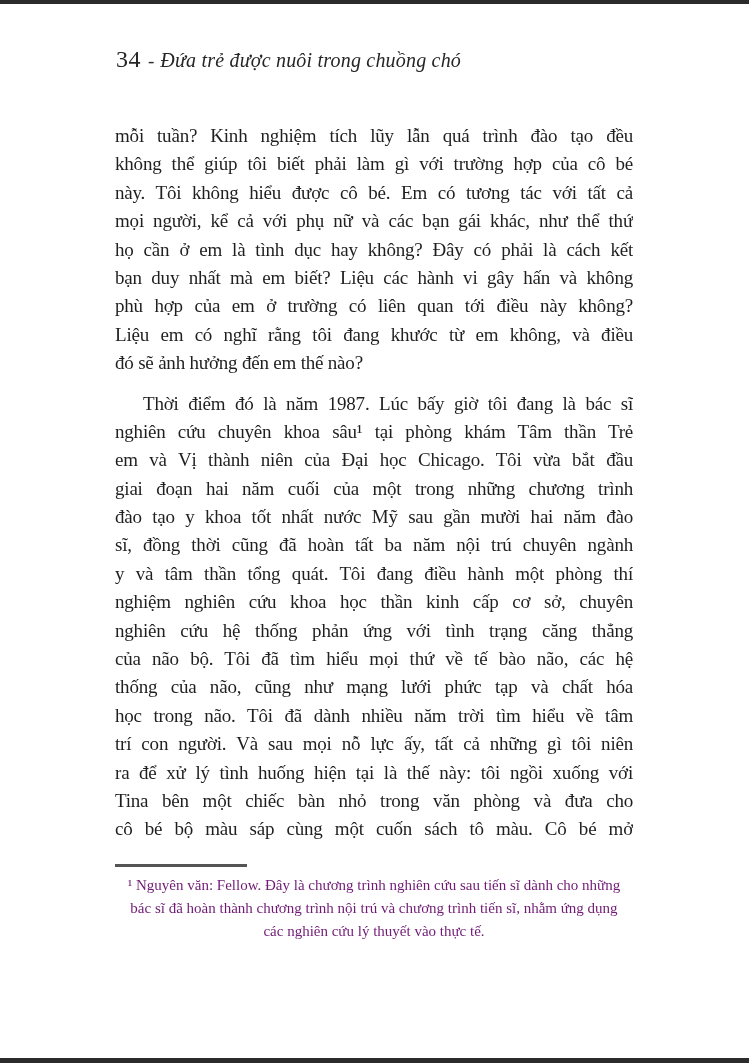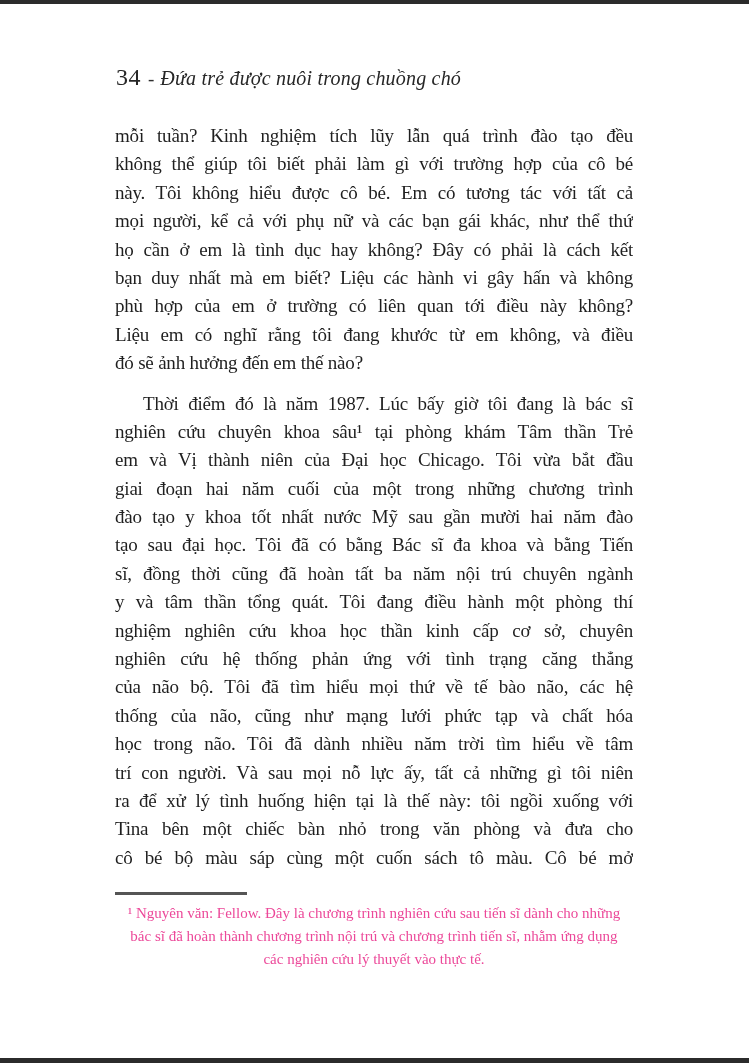--- a/index.html
+++ b/index.html
@@ -16,21 +16,21 @@
     left: 0;
     width: 749px;
     background: #2b2b2b;
   }
   .scan-bar.top { top: 0; height: 4px; }
   .scan-bar.bottom { bottom: 0; height: 5px; }
 
   .running-header {
     position: absolute;
     left: 116px;
-    top: 64px;
+    top: 46px;
     width: 518px;
     color: #262626;
     white-space: nowrap;
   }
   .running-header .pagenum {
     font-size: 24px;
     letter-spacing: 0.5px;
   }
   .running-header .sep {
     font-size: 19px;
@@ -61,21 +61,21 @@
   
   .ln.j { text-align: justify; }
   .ln.j::after { content: ""; display: inline-block; width: 100%; }
   .ln.last { text-align: left; }
   .ln.indent { text-indent: 28px; }
 
   .para2 { margin-top: 12px; }
 
   .footnote {
     margin-top: 20px;
-    color: #ec4899;
+    color: #701a75;
   }
   .fn-rule {
     width: 132px;
     height: 3px;
     background: #555555;
     margin: 0 0 7px 0;
   }
   .footnote .ln {
     height: 23px;
     line-height: 23px;
@@ -106,21 +106,20 @@
       <div class="ln j">Liệu em có nghĩ rằng tôi đang khước từ em không, và điều</div>
       <div class="ln last">đó sẽ ảnh hưởng đến em thế nào?</div>
     </div>
 
     <div class="para2">
       <div class="ln j indent">Thời điểm đó là năm 1987. Lúc bấy giờ tôi đang là bác sĩ</div>
       <div class="ln j">nghiên cứu chuyên khoa sâu¹ tại phòng khám Tâm thần Trẻ</div>
       <div class="ln j">em và Vị thành niên của Đại học Chicago. Tôi vừa bắt đầu</div>
       <div class="ln j">giai đoạn hai năm cuối của một trong những chương trình</div>
       <div class="ln j">đào tạo y khoa tốt nhất nước Mỹ sau gần mười hai năm đào</div>
-      <div class="ln j">tạo sau đại học. Tôi đã có bằng Bác sĩ đa khoa và bằng Tiến</div>
       <div class="ln j">sĩ, đồng thời cũng đã hoàn tất ba năm nội trú chuyên ngành</div>
       <div class="ln j">y và tâm thần tổng quát. Tôi đang điều hành một phòng thí</div>
       <div class="ln j">nghiệm nghiên cứu khoa học thần kinh cấp cơ sở, chuyên</div>
       <div class="ln j">nghiên cứu hệ thống phản ứng với tình trạng căng thẳng</div>
       <div class="ln j">của não bộ. Tôi đã tìm hiểu mọi thứ về tế bào não, các hệ</div>
       <div class="ln j">thống của não, cũng như mạng lưới phức tạp và chất hóa</div>
       <div class="ln j">học trong não. Tôi đã dành nhiều năm trời tìm hiểu về tâm</div>
       <div class="ln j">trí con người. Và sau mọi nỗ lực ấy, tất cả những gì tôi niên</div>
       <div class="ln j">ra để xử lý tình huống hiện tại là thế này: tôi ngồi xuống với</div>
       <div class="ln j">Tina bên một chiếc bàn nhỏ trong văn phòng và đưa cho</div>

